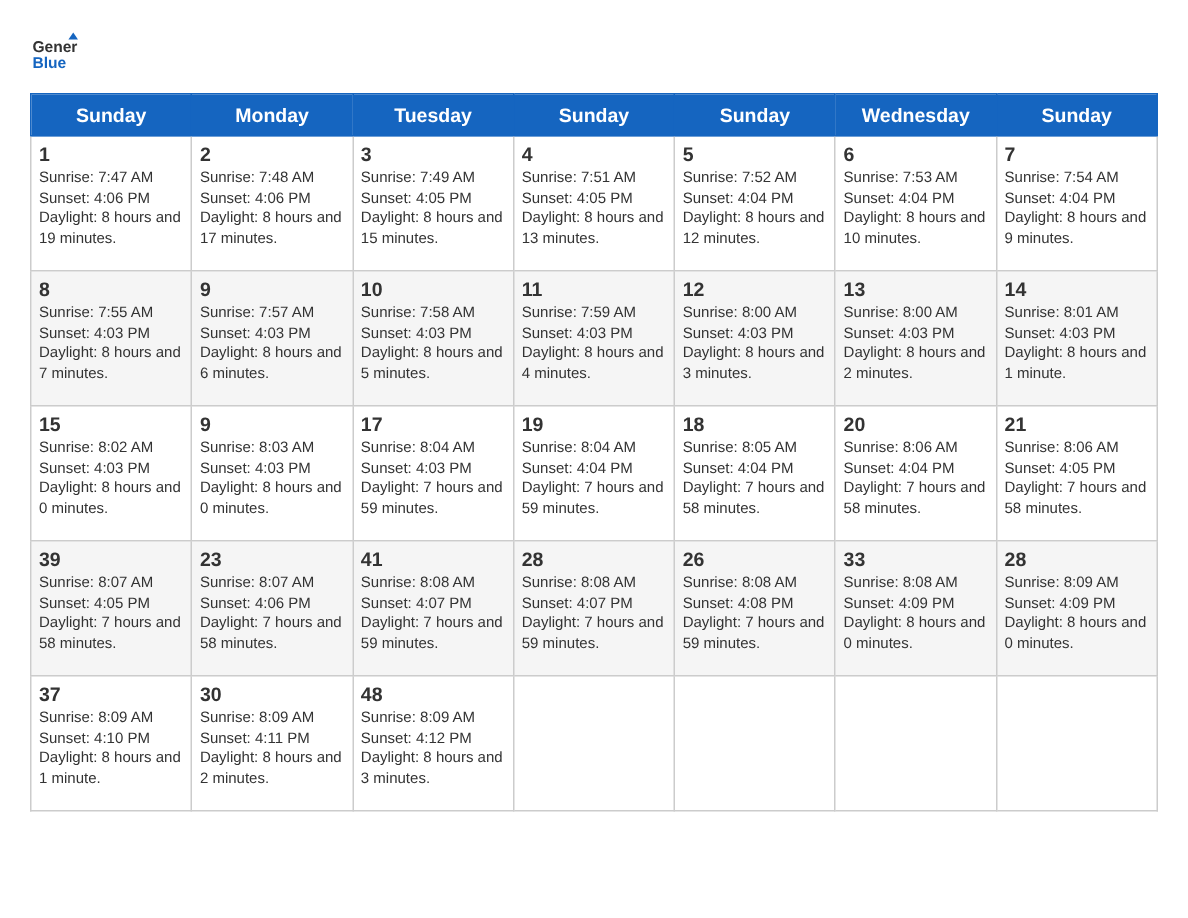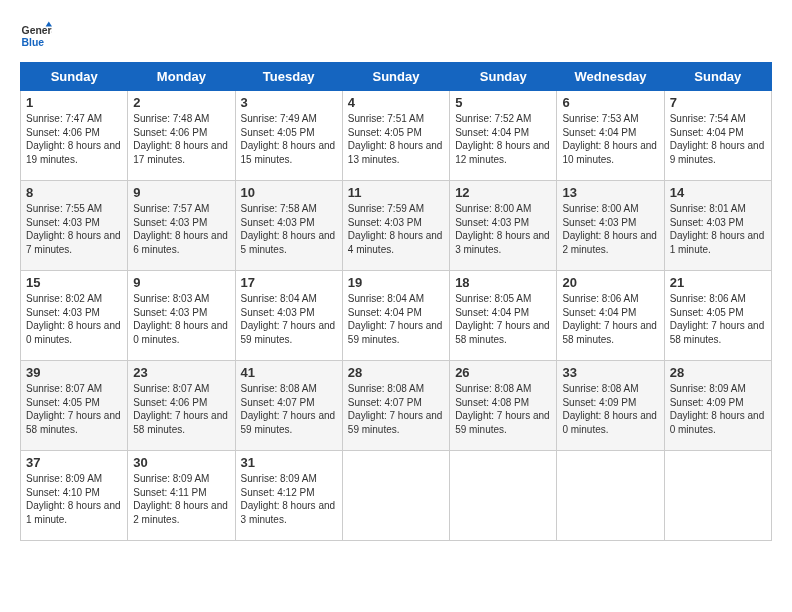--- a/index.html
+++ b/index.html
@@ -230,21 +230,21 @@
       <tr>
         <td>
           <span class="day-number">37</span>
           <div class="cell-content">Sunrise: 8:09 AM<br>Sunset: 4:10 PM<br>Daylight: 8 hours and 1 minute.</div>
         </td>
         <td>
           <span class="day-number">30</span>
           <div class="cell-content">Sunrise: 8:09 AM<br>Sunset: 4:11 PM<br>Daylight: 8 hours and 2 minutes.</div>
         </td>
         <td>
-          <span class="day-number">31</span>
+          <span class="day-number">48</span>
           <div class="cell-content">Sunrise: 8:09 AM<br>Sunset: 4:12 PM<br>Daylight: 8 hours and 3 minutes.</div>
         </td>
         <td class="empty-cell"></td>
         <td class="empty-cell"></td>
         <td class="empty-cell"></td>
         <td class="empty-cell"></td>
       </tr>
     </tbody>
 </table>
 

